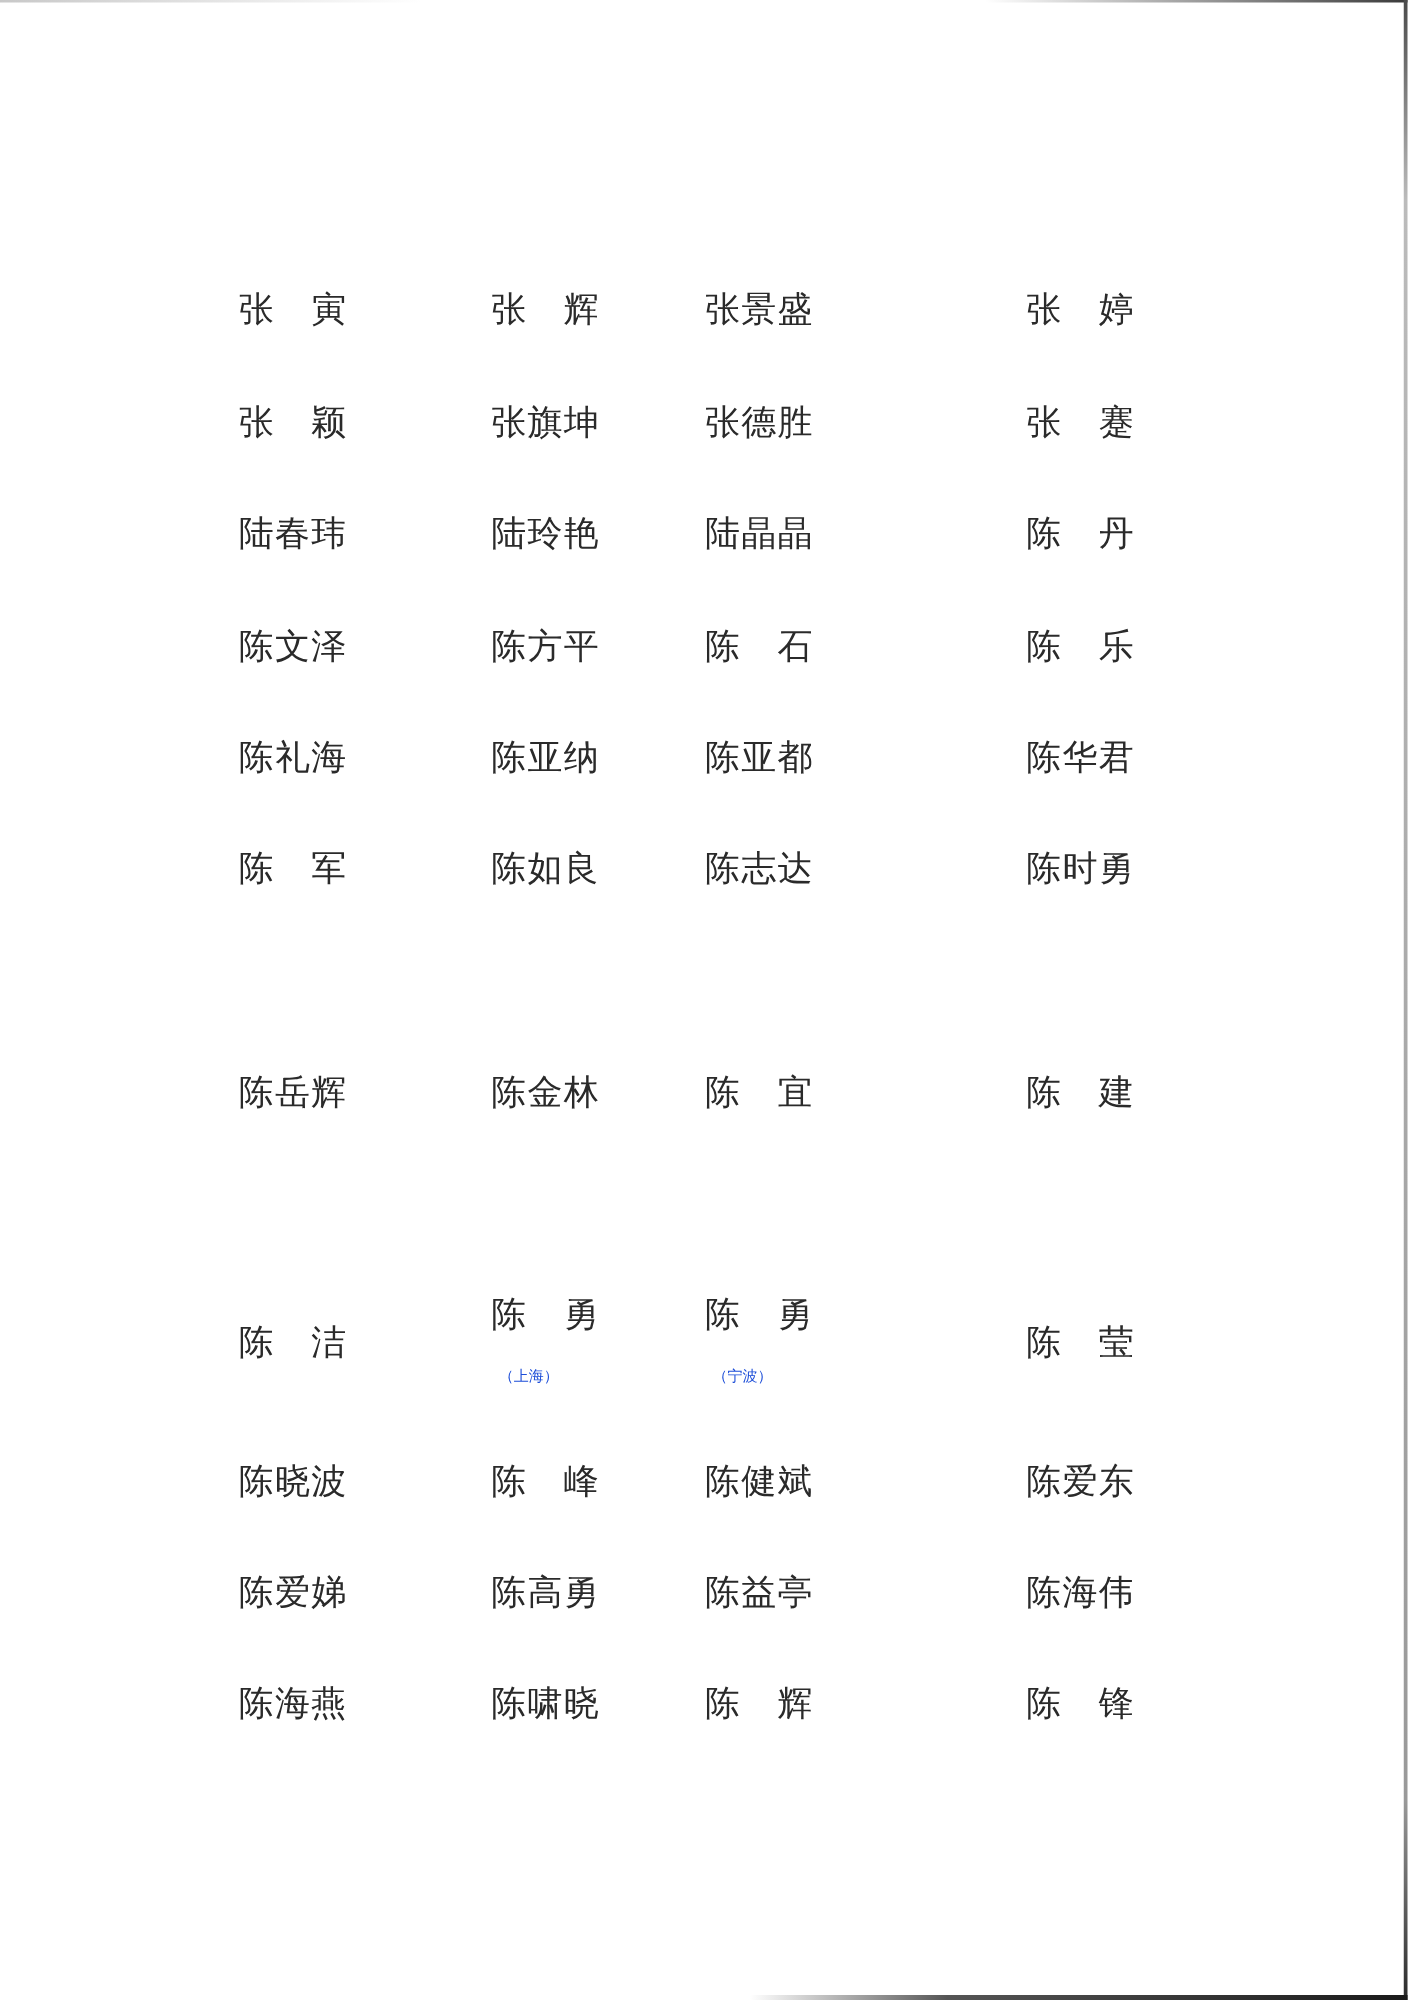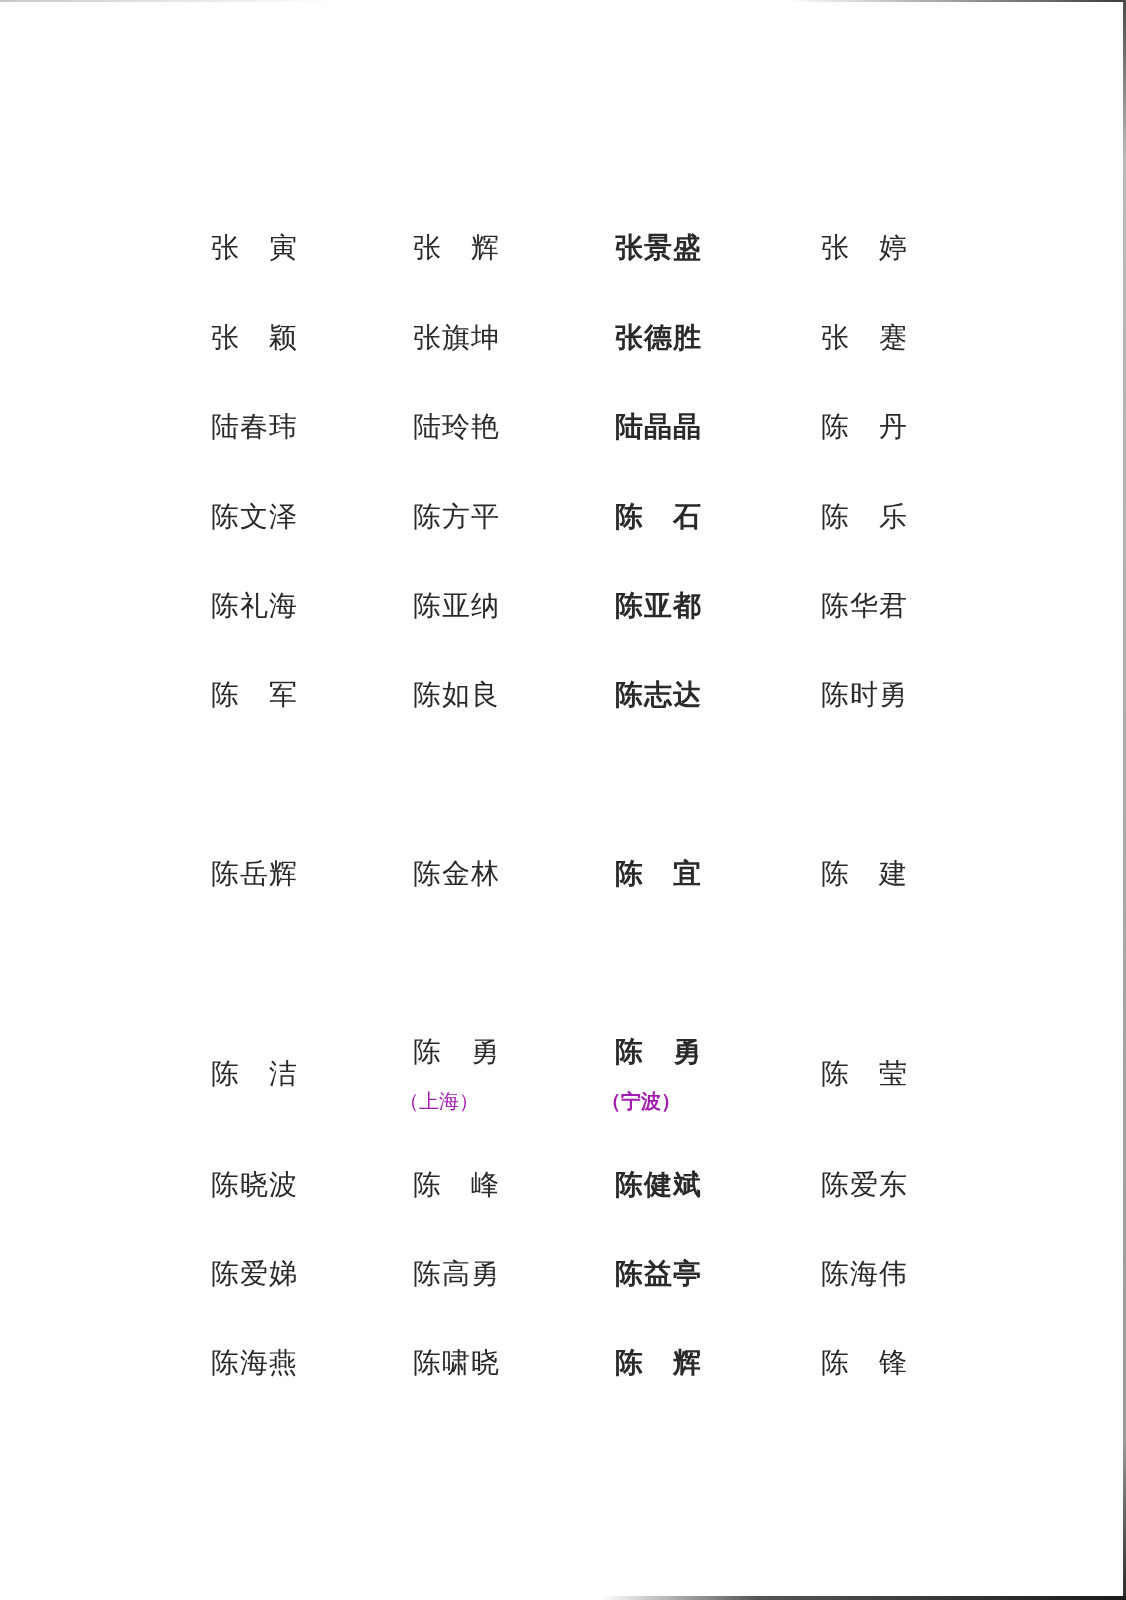--- a/index.html
+++ b/index.html
@@ -9,23 +9,23 @@
   }
   .scan-top { position: absolute; left: 0; top: 0; width: 1126px; height: 2px;
     background: linear-gradient(to right, #c8c8c8, #ffffff 30%, #ffffff 70%, #3a3a3a); }
   .scan-right { position: absolute; right: 0; top: 0; width: 3px; height: 1600px;
     background: linear-gradient(to bottom, #4a4a4a, #bbbbbb 10%, #999 90%, #2a2a2a); }
   .scan-bottom { position: absolute; left: 600px; bottom: 0; width: 526px; height: 4px;
     background: linear-gradient(to right, #ffffff, #555 30%, #1a1a1a); }
   .name-grid { position: absolute; left: 0; top: 0; width: 1126px; height: 1600px; }
   .row { position: absolute; left: 0; width: 1126px; height: 40px; }
   .cell { position: absolute; top: 0; width: 110px; height: 40px; }
-  .name { display: block; font-size: 28px; line-height: 34px; letter-spacing: 1px; white-space: pre; margin-left: 20px; }
-  .note { display: block; font-size: 20px; line-height: 20px; margin-top: 22px; margin-left: 6px; color: #a21caf; white-space: pre; }
-  .c0 { left: 191px; } .c1 { left: 393px; } .c2 { left: 595px; font-weight: bold; } .c3 { left: 798px; text-align: right; }
+  .name { display: block; font-size: 28px; line-height: 34px; letter-spacing: 1px; white-space: pre; }
+  .note { display: block; font-size: 12px; line-height: 20px; margin-top: 22px; margin-left: 6px; color: #1d4ed8; white-space: pre; }
+  .c0 { left: 191px; } .c1 { left: 393px; } .c2 { left: 564px; } .c3 { left: 798px; text-align: right; }
 </style>
 </head>
 <body>
 
 <div class="scan-top"></div>
 <div class="scan-right"></div>
 <div class="scan-bottom"></div>
 
 <div class="name-grid">
 

